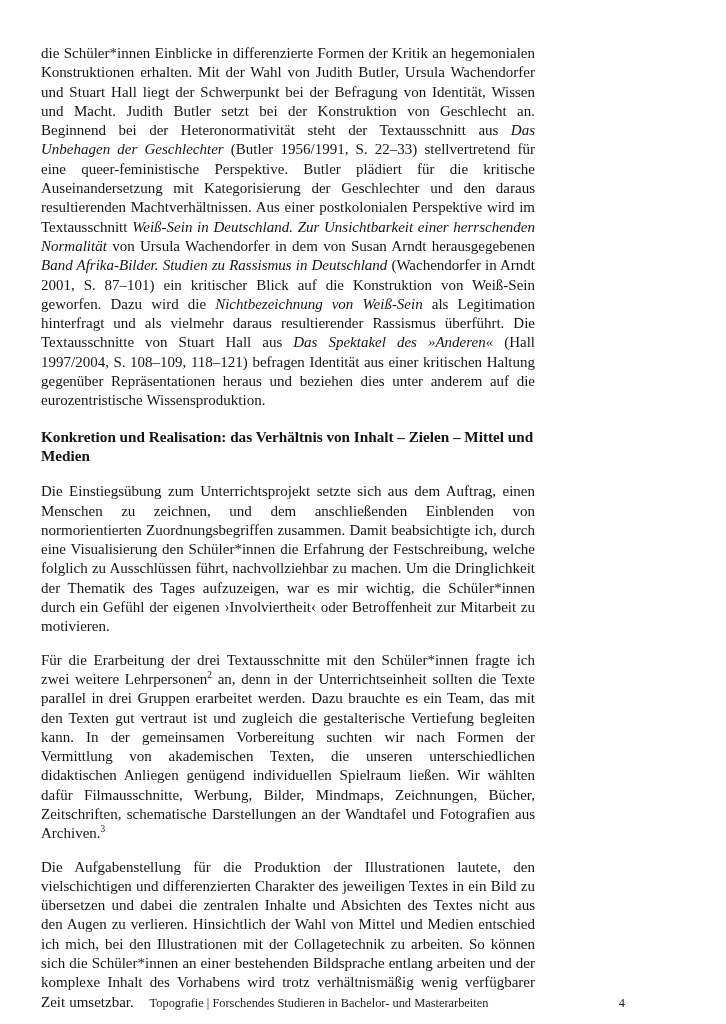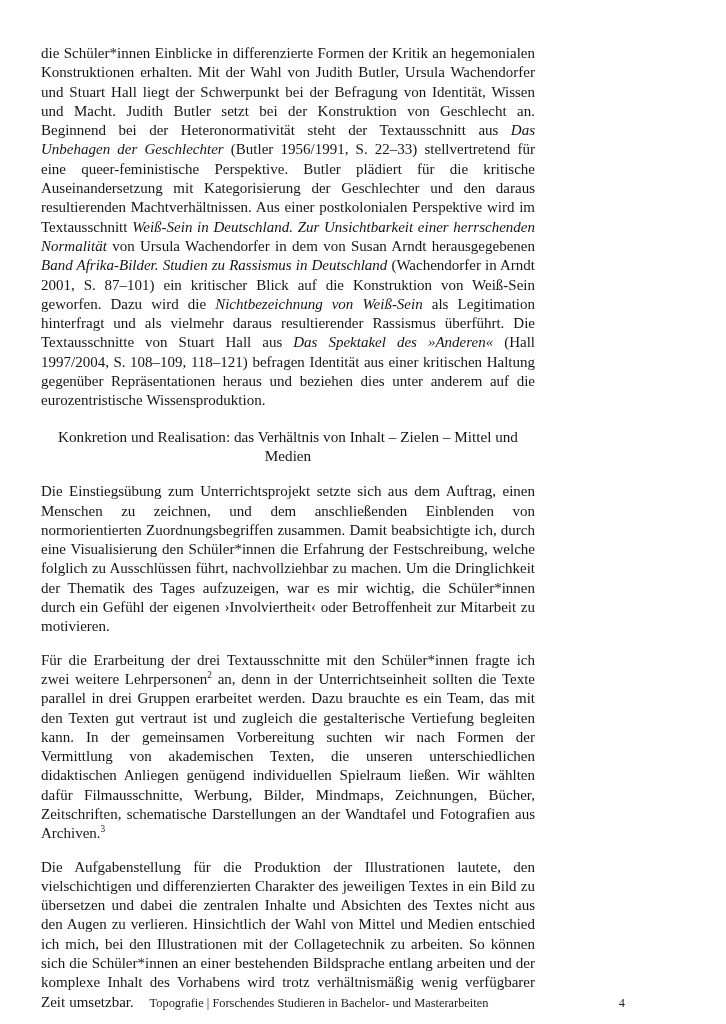--- a/index.html
+++ b/index.html
@@ -34,22 +34,22 @@
   .para .it { font-style: italic; }
   .para sup {
     font-size: 0.62em;
     line-height: 0;
     vertical-align: super;
   }
   .heading {
     margin: 16px 0 17px 0;
     font-size: 15.2px;
     line-height: 19.3px;
-    font-weight: normal;
-    text-align: center;
+    font-weight: bold;
+    text-align: left;
   }
   .footer {
     position: absolute;
     left: 41px;
     top: 963px;
     width: 584px;
     font-size: 12.4px;
     line-height: 16px;
     color: #1c1c1c;
     margin-top: 32px;

